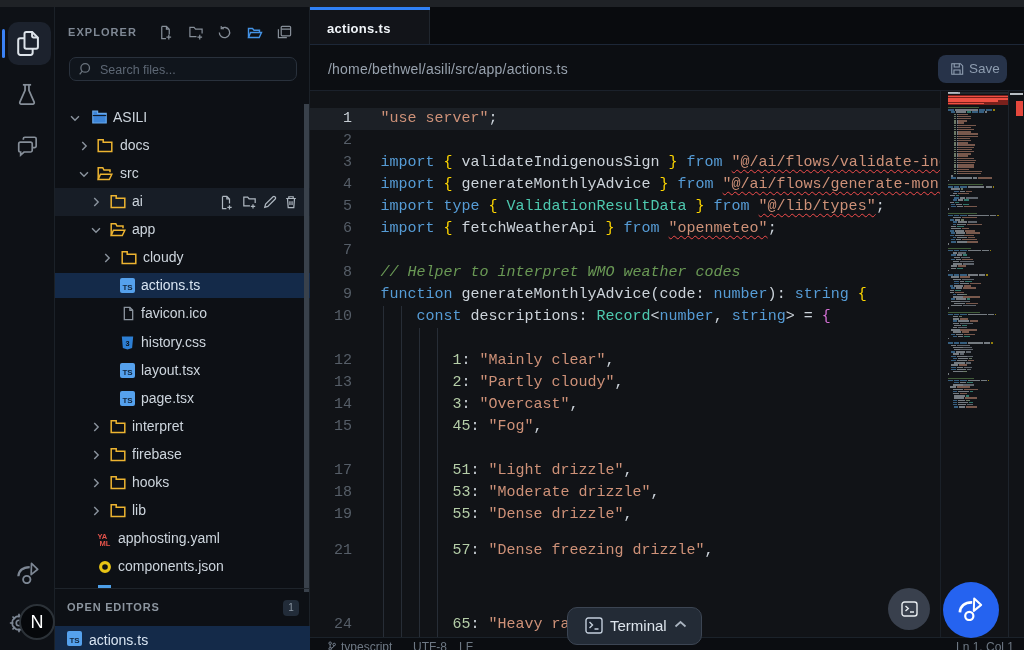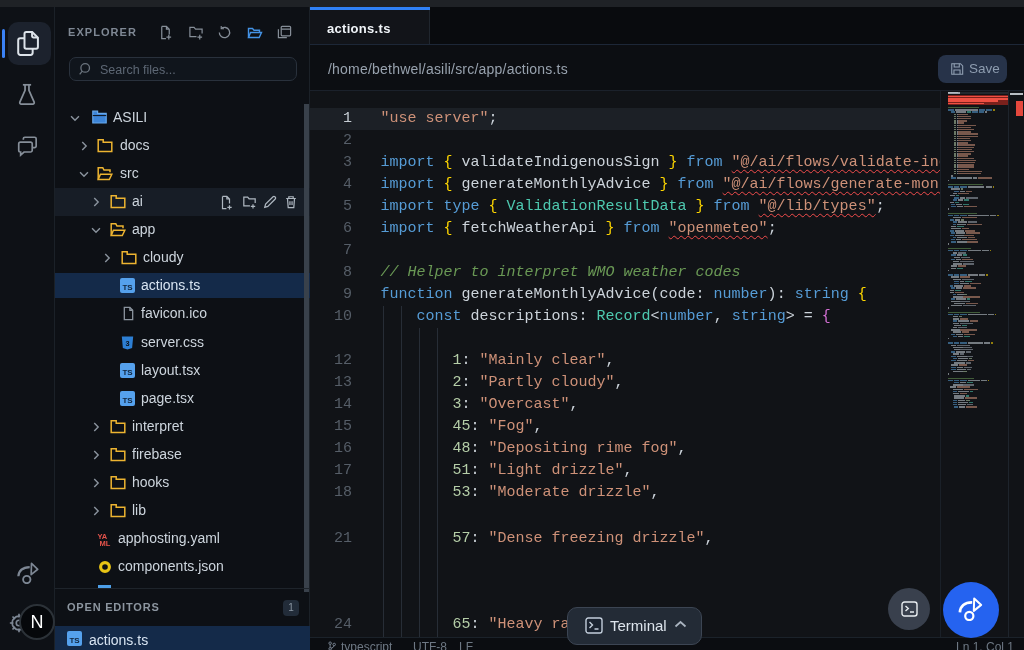--- a/index.html
+++ b/index.html
@@ -125,21 +125,21 @@
 <div style="position:absolute;left:141px;top:277px;font-size:14px;color:#d8e4f2">actions.ts</div>
 <div class="ic" style="left:122px;top:306px"><svg width="13" height="15" viewBox="0 0 14 16" fill="none" stroke="#8b949e" stroke-width="1.4">
       <path d="M2.5 1.5 h6 l3 3 v10 h-9 z"></path>
       <path d="M8.5 1.5 v3 h3"></path>
     </svg></div>
 <div style="position:absolute;left:141px;top:305px;font-size:14px;color:#cdd5dd">favicon.ico</div>
 <div class="ic" style="left:121px;top:336px"><svg width="13" height="14" viewBox="0 0 16 16">
       <path fill="#2d7fd4" d="M1 0 h14 l-1.3 14 L8 16 2.3 14 z"></path>
       <text x="8" y="11.5" font-family="Liberation Sans" font-size="9" font-weight="bold" fill="#0d1117" text-anchor="middle">3</text>
     </svg></div>
-<div style="position:absolute;left:141px;top:334px;font-size:14px;color:#cdd5dd">server.css</div>
+<div style="position:absolute;left:141px;top:334px;font-size:14px;color:#cdd5dd">history.css</div>
 <div style="position:absolute;left:120px;top:363px;width:15px;height:15px;background:#55a1ed;border-radius:2px;color:#10243c;font:bold 8px 'Liberation Sans';display:flex;align-items:flex-end;justify-content:center;padding-bottom:1.5px;box-sizing:border-box">TS</div>
 <div style="position:absolute;left:141px;top:362px;font-size:14px;color:#cdd5dd">layout.tsx</div>
 <div style="position:absolute;left:120px;top:391px;width:15px;height:15px;background:#55a1ed;border-radius:2px;color:#10243c;font:bold 8px 'Liberation Sans';display:flex;align-items:flex-end;justify-content:center;padding-bottom:1.5px;box-sizing:border-box">TS</div>
 <div style="position:absolute;left:141px;top:390px;font-size:14px;color:#cdd5dd">page.tsx</div>
 <div class="ic" style="left:89px;top:420px"><svg width="14" height="14" viewBox="0 0 16 16" fill="none" stroke="#8b949e" stroke-width="1.6">
       <path d="M6 3.5 L10.5 8 L6 12.5"></path>
     </svg></div>
 <div class="ic" style="left:110px;top:419px"><svg width="16" height="15" viewBox="0 0 16 15" fill="none" stroke="#edb431" stroke-width="1.5">
       <path d="M1.2 13.5 V1.8 h5 v2.4 h8.6 v9.3 z"></path>
     </svg></div>
@@ -233,24 +233,24 @@
 <div class="cl" style="top:196px"><span class="ln">5</span><span class="ct"><span class="k">import </span><span class="k">type </span><span class="g">{ </span><span class="t">ValidationResultData</span><span class="g"> } </span><span class="k">from </span><span class="s u">"@/lib/types"</span><span class="w">;</span></span></div>
 <div class="cl" style="top:218px"><span class="ln">6</span><span class="ct"><span class="k">import </span><span class="g">{ </span><span class="w">fetchWeatherApi</span><span class="g"> } </span><span class="k">from </span><span class="s u">"openmeteo"</span><span class="w">;</span></span></div>
 <div class="cl" style="top:240px"><span class="ln">7</span><span class="ct"></span></div>
 <div class="cl" style="top:262px"><span class="ln">8</span><span class="ct"><span class="c">// Helper to interpret WMO weather codes</span></span></div>
 <div class="cl" style="top:284px"><span class="ln">9</span><span class="ct"><span class="k">function </span><span class="w">generateMonthlyAdvice</span><span class="w">(</span><span class="w">code</span><span class="w">: </span><span class="k">number</span><span class="w">)</span><span class="w">: </span><span class="k">string</span><span class="w"> </span><span class="g">{</span></span></div>
 <div class="cl" style="top:306px"><span class="ln">10</span><span class="ct"><span class="w">    </span><span class="k">const </span><span class="w">descriptions</span><span class="w">: </span><span class="t">Record</span><span class="w">&lt;</span><span class="k">number</span><span class="w">, </span><span class="k">string</span><span class="w">&gt;</span><span class="w"> = </span><span class="p">{</span></span></div>
 <div class="cl" style="top:350px"><span class="ln">12</span><span class="ct"><span class="w">        </span><span class="n">1</span><span class="w">: </span><span class="s">"Mainly clear"</span><span class="w">,</span></span></div>
 <div class="cl" style="top:372px"><span class="ln">13</span><span class="ct"><span class="w">        </span><span class="n">2</span><span class="w">: </span><span class="s">"Partly cloudy"</span><span class="w">,</span></span></div>
 <div class="cl" style="top:394px"><span class="ln">14</span><span class="ct"><span class="w">        </span><span class="n">3</span><span class="w">: </span><span class="s">"Overcast"</span><span class="w">,</span></span></div>
 <div class="cl" style="top:416px"><span class="ln">15</span><span class="ct"><span class="w">        </span><span class="n">45</span><span class="w">: </span><span class="s">"Fog"</span><span class="w">,</span></span></div>
-<div class="cl" style="top:438px"><span class="ln">16</span><span class="ct"><span class="w">        </span><span class="n">48</span><span class="w">: </span><span class="s">"Depositing rime fog"</span><span class="w">,</span></span></div>
 <div class="cl" style="top:460px"><span class="ln">17</span><span class="ct"><span class="w">        </span><span class="n">51</span><span class="w">: </span><span class="s">"Light drizzle"</span><span class="w">,</span></span></div>
 <div class="cl" style="top:482px"><span class="ln">18</span><span class="ct"><span class="w">        </span><span class="n">53</span><span class="w">: </span><span class="s">"Moderate drizzle"</span><span class="w">,</span></span></div>
-<div class="cl" style="top:528px"><span class="ln">21</span><span class="ct"><span class="w">        </span><span class="n">57</span><span class="w">: </span><span class="s">"Dense freezing drizzle"</span><span class="w">,</span></span></div>
+<div class="cl" style="top:504px"><span class="ln">19</span><span class="ct"><span class="w">        </span><span class="n">55</span><span class="w">: </span><span class="s">"Dense drizzle"</span><span class="w">,</span></span></div>
+<div class="cl" style="top:540px"><span class="ln">21</span><span class="ct"><span class="w">        </span><span class="n">57</span><span class="w">: </span><span class="s">"Dense freezing drizzle"</span><span class="w">,</span></span></div>
 <div class="cl" style="top:614px"><span class="ln">24</span><span class="ct"><span class="w">        </span><span class="n">65</span><span class="w">: </span><span class="s">"Heavy rain"</span><span class="w">,</span></span></div>
 </div>
 </div>
 
 <div class="abs" style="left:940px;top:91px;width:1px;height:546px;background:#1a2028"></div>
 <div style="position:absolute;left:948px;top:91.6px;width:60px;height:2.6px;background:#23282e"></div>
 <div style="position:absolute;left:948px;top:91.8px;width:12px;height:2.4px;background:#9aa1a9"></div>
 <div style="position:absolute;left:948px;top:95.4px;width:60px;height:9.4px;background:#7a211c"></div>
 <div style="position:absolute;left:948px;top:95.9px;width:60px;height:1.6px;background:#ef4f43"></div>
 <div style="position:absolute;left:948px;top:98.1px;width:60px;height:1.6px;background:#ef4f43"></div>

